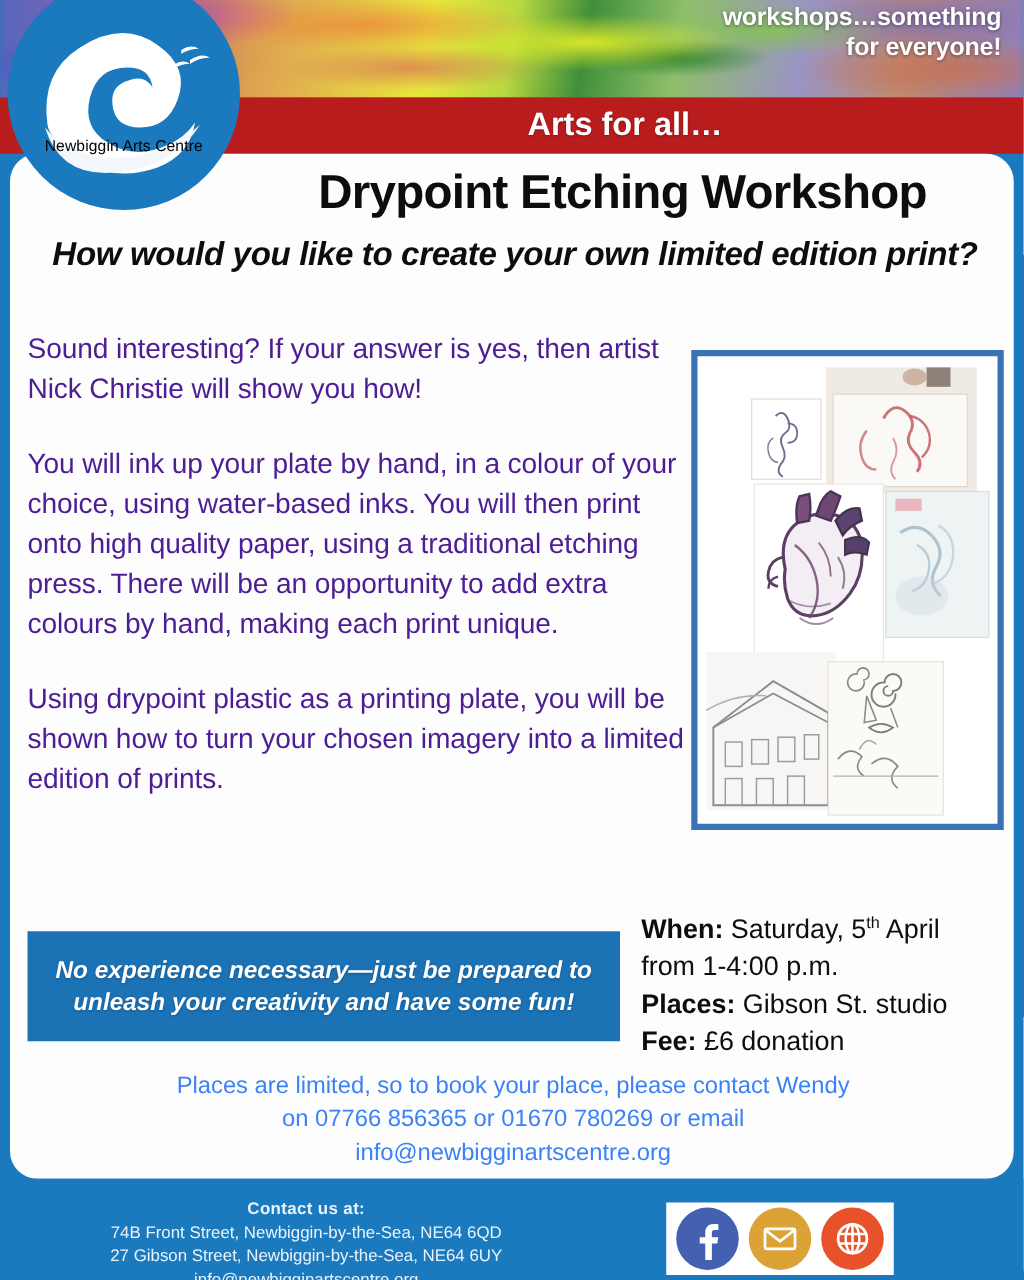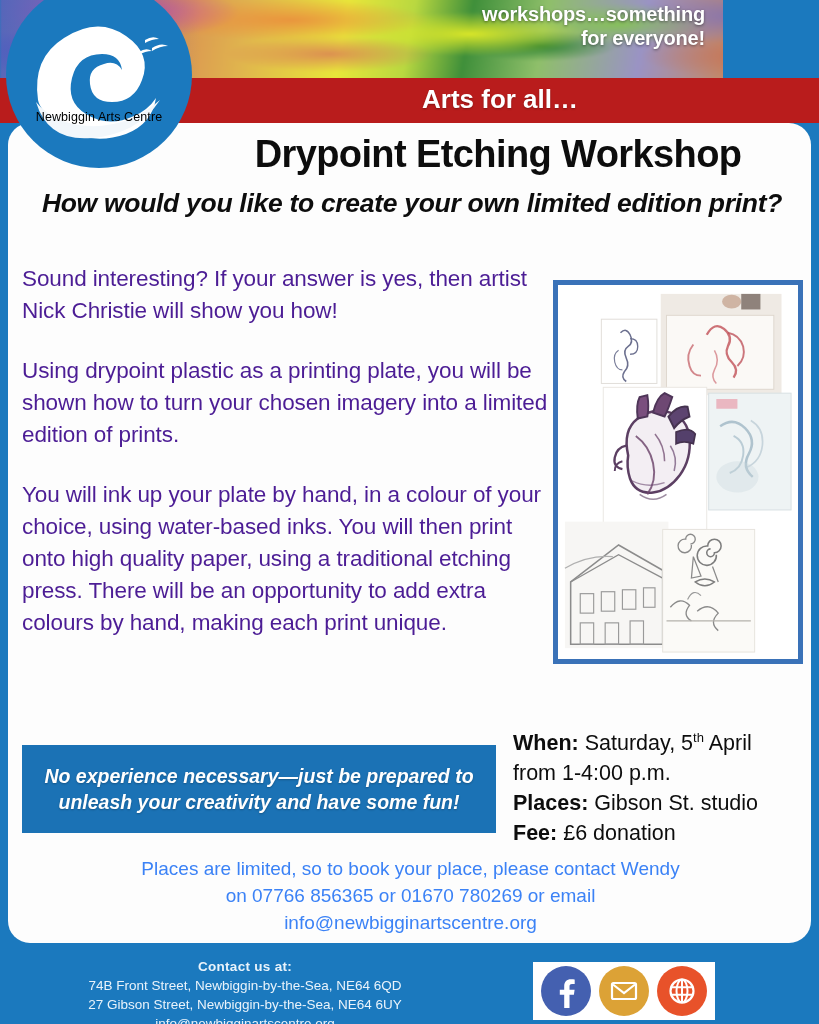--- a/index.html
+++ b/index.html
@@ -16,21 +16,21 @@
     width: 819px;
     height: 1024px;
     background: #1B79BE;
     overflow: hidden;
   }
 
   
   .banner {
     position: absolute;
     left: 0; top: 0;
-    width: 723px;
+    width: 819px;
     height: 78px;
     overflow: hidden;
     background: #1B79BE;
   }
   .banner-art {
     position: absolute;
     left: 0; top: -6px;
     width: 819px;
     height: 86px;
     background:
@@ -265,22 +265,22 @@
   </div>
 
   <div class="card">
 
     <div class="title">Drypoint Etching Workshop</div>
 
     <div class="subtitle">How would you like to create your own limited edition print?</div>
 
     <div class="body-col">
       <p class="para">Sound interesting?  If your answer is yes, then artist Nick Christie will show you how!</p>
+      <p class="para">You will ink up your plate by hand, in a colour of your choice, using water-based inks.  You will then print onto high quality paper, using a traditional etching press.  There will be an opportunity to add extra colours by hand, making each print unique.</p>
       <p class="para">Using drypoint plastic as a printing plate, you will be shown how to turn your chosen imagery into a limited edition of prints.</p>
-      <p class="para">You will ink up your plate by hand, in a colour of your choice, using water-based inks.  You will then print onto high quality paper, using a traditional etching press.  There will be an opportunity to add extra colours by hand, making each print unique.</p>
     </div>
 
     <div class="collage-frame">
       <div class="collage">
         <svg viewBox="0 0 240 374" preserveAspectRatio="none">
           <rect x="0" y="0" width="240" height="374" fill="#ffffff"></rect>
 
           <rect x="102" y="4" width="126" height="104" fill="#efeae4"></rect>
           <rect x="108" y="26" width="112" height="76" fill="#fbf9f6" stroke="#ded7ce"></rect>
           <path d="M150 46 q8 -14 18 -6 q10 8 4 18 q-4 8 4 16 q8 8 2 16" stroke="#c45a60" stroke-width="2.4" fill="none" opacity=".85"></path>

